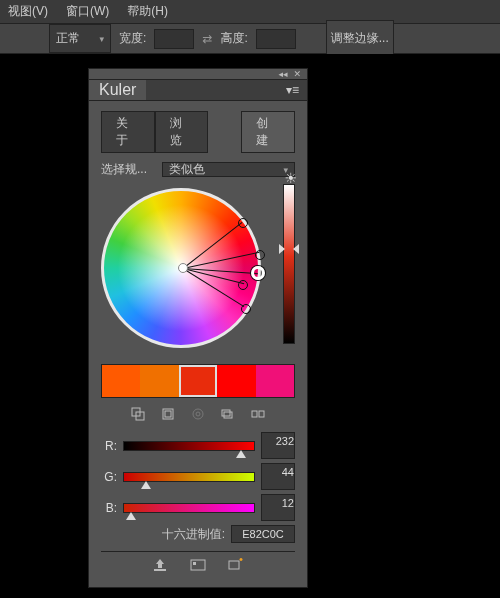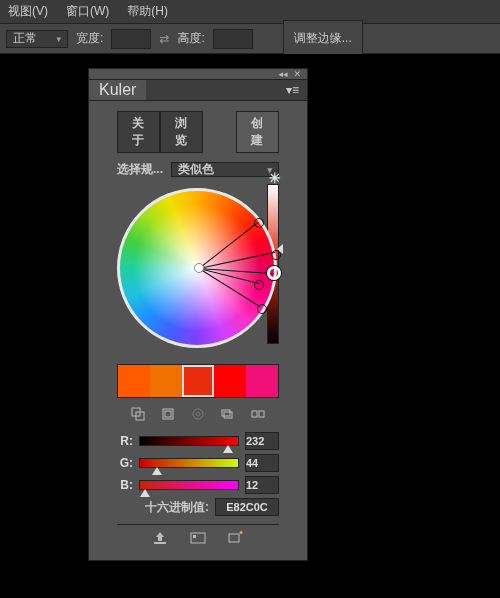--- a/index.html
+++ b/index.html
@@ -4,37 +4,37 @@
 <style>
   * { box-sizing: border-box; margin: 0; padding: 0; font-family: "Microsoft YaHei", Arial, sans-serif; }
   body { background: #000; width: 500px; height: 598px; overflow: hidden; color: #ccc; font-size: 12px; }
 
   
   .menubar { display: flex; align-items: center; height: 24px; background: #3a3a3a; border-bottom: 1px solid #222; padding-left: 8px; gap: 18px; color: #ccc; }
   .menubar span { cursor: default; }
 
   
   .toolbar { display: flex; align-items: center; height: 30px; background: #454545; border-bottom: 1px solid #222; padding: 0 6px; gap: 8px; color: #ccc; }
-  .select { display: inline-flex; align-items: center; justify-content: space-between; background: #3a3a3a; border: 1px solid #222; height: 18px; padding: 0 6px; min-width: 62px; }
+  .select { display: inline-flex; align-items: center; justify-content: space-between; background: #3a3a3a; border: 1px solid #222; height: 29px; padding: 0 6px; min-width: 62px; margin-left: 43px; }
   .chev { font-size: 9px; opacity: .7; margin-left: 4px; }
   .field { display: inline-block; background: #333; border: 1px solid #222; height: 20px; width: 40px; }
-  .btn { display:inline-flex; align-items:center; height:38px; padding:0 10px; background:#454545; border:1px solid #222; color:#ccc; }
+  .btn { display:inline-flex; align-items:center; height:38px; padding:0 4px; background:#454545; border:1px solid #222; color:#ccc; }
 
   
   .stage { position: relative; background: #000; height: 544px; }
 
   
   .panel { position: absolute; left: 88px; top: 14px; width: 220px; background: #535353; border: 1px solid #222; box-shadow: 0 0 0 1px #000; }
   .panel-top { height: 10px; background: #535353; display:flex; justify-content:flex-end; align-items:center; padding-right:6px; gap:6px; }
   .panel-top .ti { font-size:9px; color:#bbb; }
   .panel-tab { height: 22px; display:flex; align-items:center; background:#3d3d3d; border-top:1px solid #222; border-bottom:1px solid #222; }
   .panel-tab .tab { padding:0 10px; height:100%; display:flex; align-items:center; background:#535353; color:#ddd; font-size:16px; }
-  .panel-body { padding: 8px 28px 10px; font-weight: bold; }
-
-  .row { display:flex; align-items:center; gap:8px; }
+  .panel-body { padding: 8px 12px 10px; }
+
+  .row { display:flex; align-items:center; gap:15px; }
   .tabs3 { display:flex; gap:0; margin: 2px 0 8px; }
   .tabs3 .t { padding:3px 14px; border:1px solid #222; background:#3d3d3d; color:#ccc; font-size:12px; }
   .tabs3 .t.active { background:#5a5a5a;margin-left:33px; }
 
   .rule-select { flex:1; height:15px; background:#3d3d3d; border:1px solid #222; display:flex; align-items:center; justify-content:space-between; padding:0 6px; }
 
   .wheel-area { position:relative; height:176px; margin-top:6px; }
   .bright-slider { position:absolute; right:0; top:0; width:12px; height:160px;
     background: linear-gradient(to bottom, #fff, #e03018 45%, #000);
     border:1px solid #222; }
@@ -80,21 +80,21 @@
   .smicon svg { width:14px; height:14px; }
 
   .slider-row { display:flex; align-items:center; gap:6px; margin:4px 0; }
   .slider-row .lab { width:16px; text-align:right; color:#ddd; }
   .slider { position:relative; flex:1; height:10px; border:1px solid #222; }
   .slider .knob { position:absolute; top:8px; width:0; height:0;
     border-left:5px solid transparent; border-right:5px solid transparent; border-bottom:8px solid #ddd; }
   .slR { background:linear-gradient(to right,#000,#f00); }
   .slG { background:linear-gradient(to right,#c00,#cf0); }
   .slB { background:linear-gradient(to right,#c20,#f0f); }
-  .val { width:34px; height:18px; background:#3a3a3a; border:1px solid #222; color:#ddd; text-align:left; font-size:11px; line-height:16px; }
+  .val { width:34px; height:27px; background:#3a3a3a; border:1px solid #222; color:#ddd; text-align:right; font-size:11px; line-height:16px; }
 
   .hexrow { display:flex; align-items:center; gap:6px; justify-content:flex-end; }
   .hexval { width:64px; height:18px; background:#3a3a3a; border:1px solid #222; color:#ddd; text-align:center; font-size:11px; line-height:16px; }
 
   .footer { height:26px; border-top:1px solid #222; margin-top:8px; display:flex; justify-content:center; align-items:center; gap:20px; }
   .ficon { width:18px; height:16px; color:#bbb; }
   .ficon svg { width:100%; height:100%; }
 </style>
 </head>
 <body>

